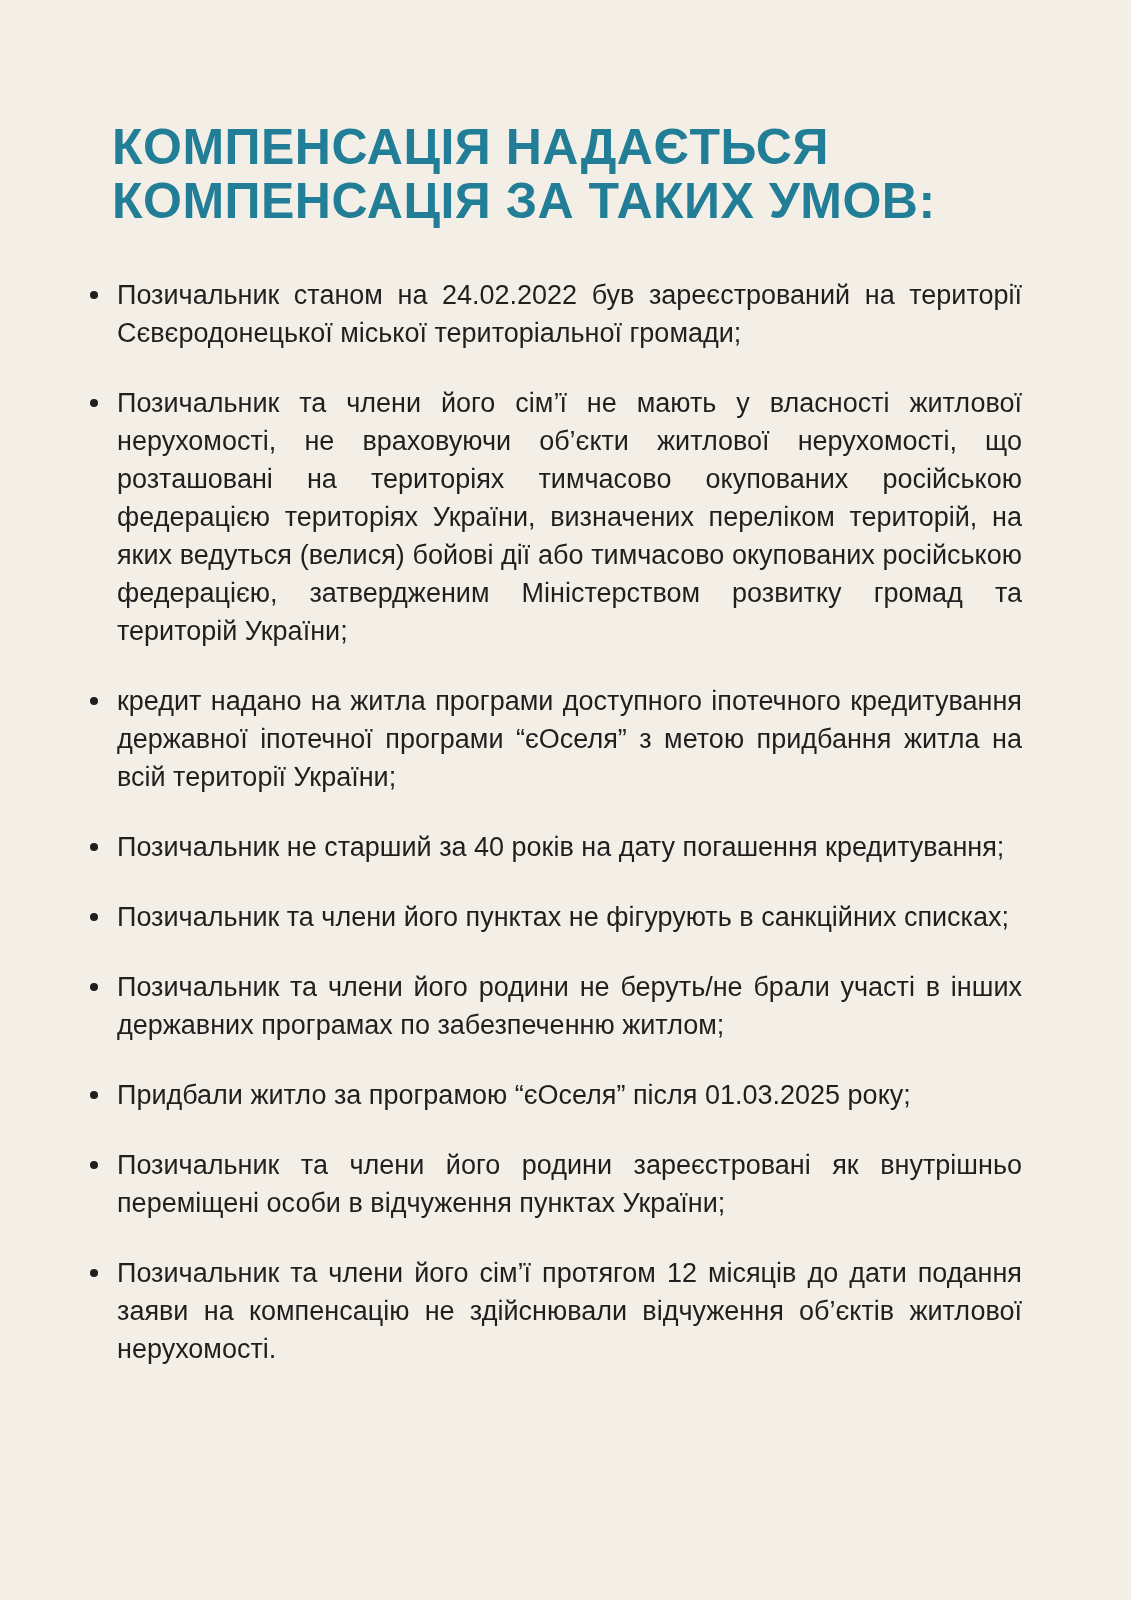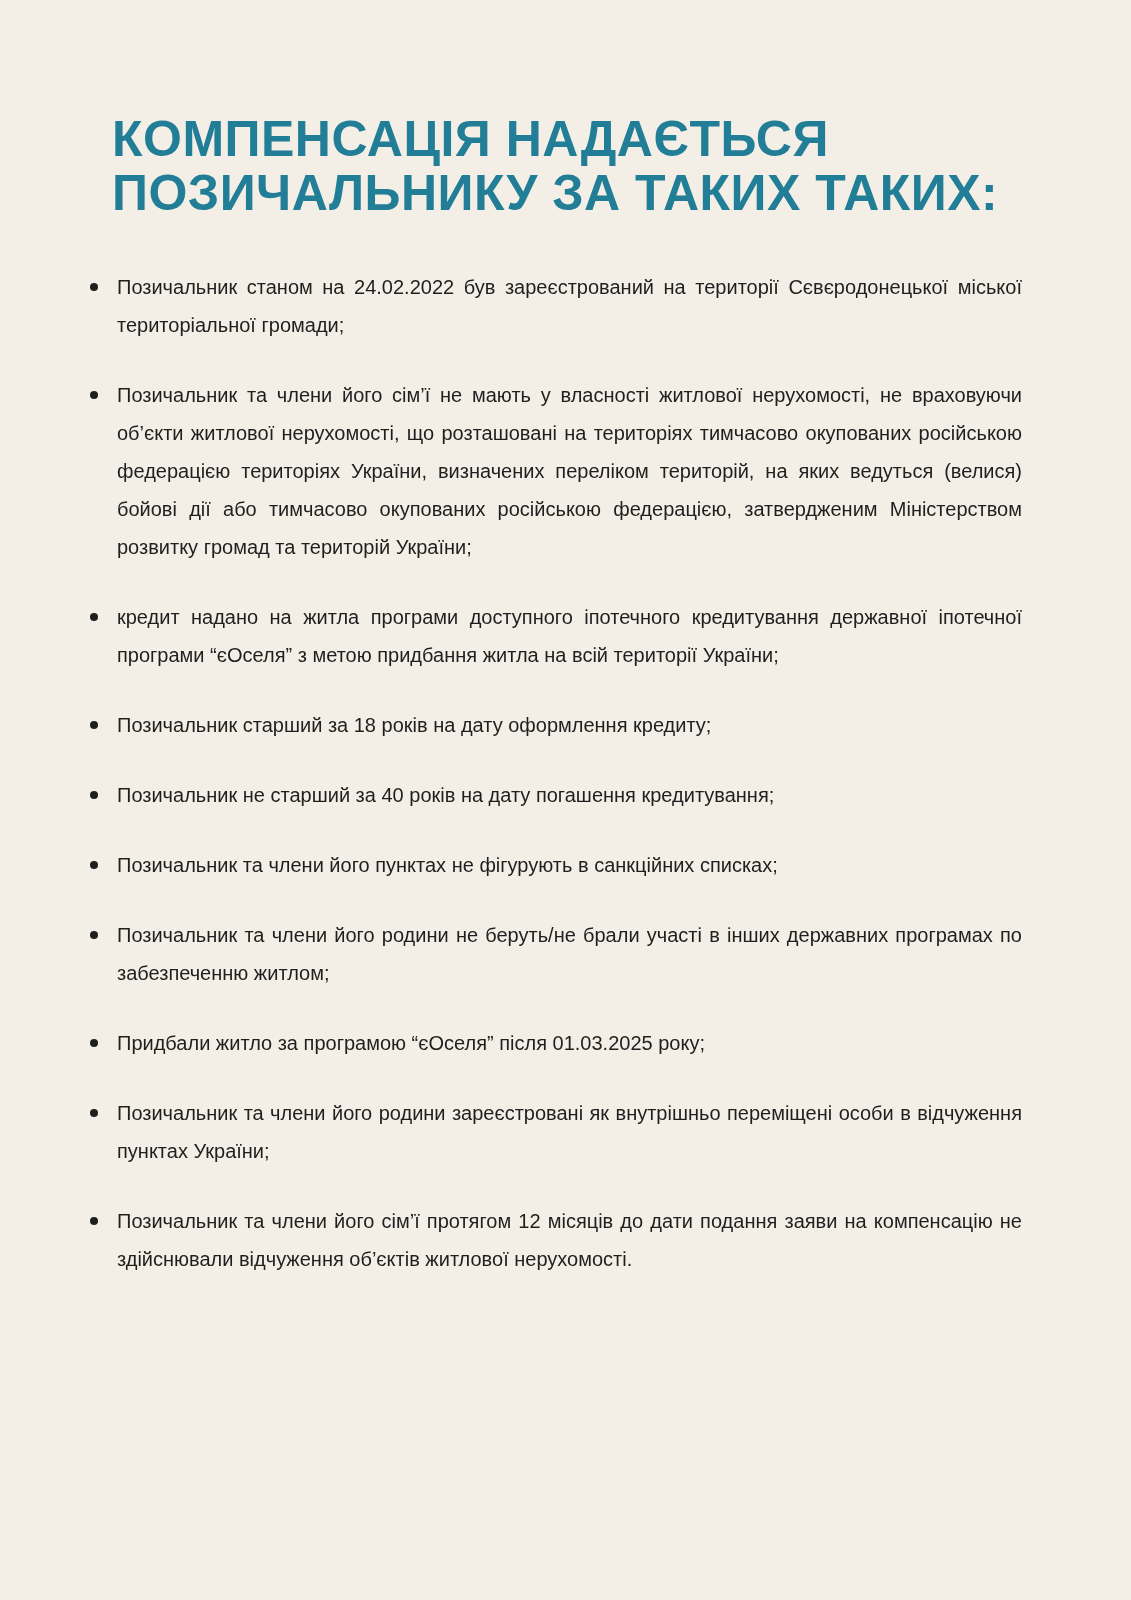--- a/index.html
+++ b/index.html
@@ -10,40 +10,40 @@
     position: relative;
     width: 1131px;
     height: 1600px;
     box-sizing: border-box;
     background: var(--bg, #f4efe6);
     font-family: "Liberation Sans", sans-serif;
     padding-top: 112px;
     overflow: hidden;
   }
   .heading {
-    margin: 0 100px 0 112px;
+    margin: 8px 100px 0 112px;
     color: var(--accent, #227e96);
     font-size: 50px;
     font-weight: bold;
     line-height: 54px;
     letter-spacing: 0.5px;
   }
   .heading .h-line {
     display: block;
     white-space: nowrap;
   }
   ul.conditions {
     list-style: none;
     margin: 48px 0 0 0;
     padding: 0 109px 0 117px;
   }
   li.condition {
     position: relative;
     color: var(--text, #1f1f1f);
-    font-size: 20px;
+    font-size: 27px;
     line-height: 38px;
     text-align: justify;
     text-justify: inter-word;
     margin-bottom: 27px;
     margin-top: 32px;
   }
   li.condition:last-child {
     margin-bottom: 0;
   }
   li.condition::before {
@@ -56,28 +56,27 @@
     border-radius: 50%;
     background: var(--text, #1f1f1f);
   }
 </style>
 </head>
 <body>
 
 <div class="page">
   <h1 class="heading">
     <span class="h-line">КОМПЕНСАЦІЯ НАДАЄТЬСЯ</span>
-    <span class="h-line">ПОЗИЧАЛЬНИКУ ЗА ТАКИХ ТАКИХ:</span>
+    <span class="h-line">КОМПЕНСАЦІЯ ЗА ТАКИХ УМОВ:</span>
   </h1>
 
   <ul class="conditions">
     <li class="condition">Позичальник станом на 24.02.2022 був зареєстрований на території Сєвєродонецької міської територіальної громади;</li>
     <li class="condition">Позичальник та члени його сім’ї не мають у власності житлової нерухомості, не враховуючи об’єкти житлової нерухомості, що розташовані на територіях тимчасово окупованих російською федерацією територіях України, визначених переліком територій, на яких ведуться (велися) бойові дії або тимчасово окупованих російською федерацією, затвердженим Міністерством розвитку громад та територій України;</li>
     <li class="condition">кредит надано на житла програми доступного іпотечного кредитування державної іпотечної програми “єОселя” з метою придбання житла на всій території України;</li>
-    <li class="condition">Позичальник старший за 18 років на дату оформлення кредиту;</li>
     <li class="condition">Позичальник не старший за 40 років на дату погашення кредитування;</li>
     <li class="condition">Позичальник та члени його пунктах не фігурують в санкційних списках;</li>
     <li class="condition">Позичальник та члени його родини не беруть/не брали участі в інших державних програмах по забезпеченню житлом;</li>
     <li class="condition">Придбали житло за програмою “єОселя” після 01.03.2025 року;</li>
     <li class="condition">Позичальник та члени його родини зареєстровані як внутрішньо переміщені особи в відчуження пунктах України;</li>
     <li class="condition">Позичальник та члени його сім’ї протягом 12 місяців до дати подання заяви на компенсацію не здійснювали відчуження об’єктів житлової нерухомості.</li>
   </ul>
 </div>
 
 </body></html>

